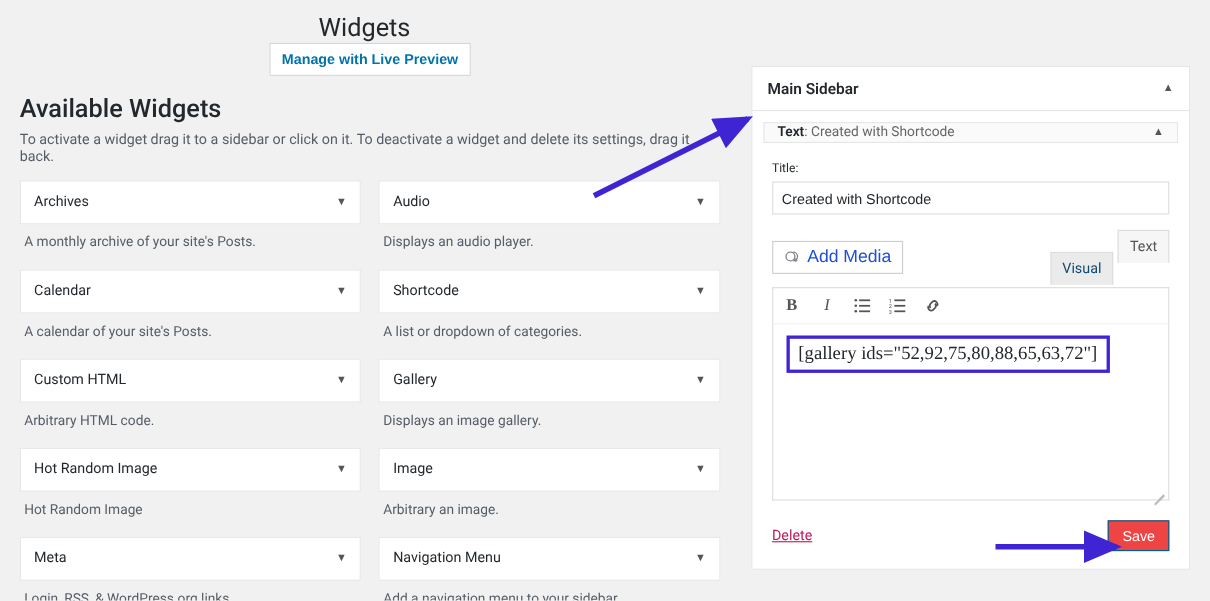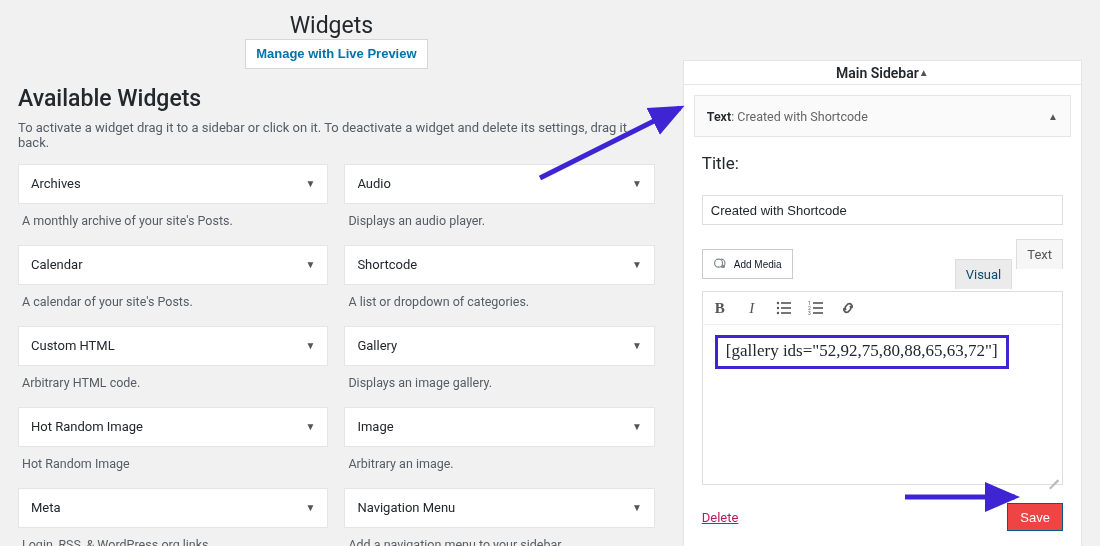--- a/index.html
+++ b/index.html
@@ -34,46 +34,46 @@
     background: #fff; border: 1px solid #e5e5e5; height: 40px;
     display: flex; align-items: center; justify-content: space-between;
     padding: 0 12px; font-size: 13px; font-weight: 400; color: #23282d; cursor: move;
   }
   .widget-head .caret { color: #555; font-size: 10px; }
   .widget-desc { font-size: 12.5px; color: #555d66; padding: 9px 4px 12px; }
 
   
   .sidebar-box { background: #fff; border: 1px solid #e5e5e5; }
   .sb-head {
-    height: 24px; display: flex; align-items: center; justify-content: center;
+    height: 40px; display: flex; align-items: center; justify-content: space-between;
     padding: 0 14px; font-size: 14px; font-weight: 600; color: #23282d; border-bottom: 1px solid #e5e5e5;
     cursor: pointer;
   }
   .sb-head .caret { color: #555; font-size: 10px; }
 
   .sb-widget-head {
     background: #fafafa; border: 1px solid #e6e6e6; margin: 10px;
-    height: 42px; display: flex; align-items: center; justify-content: space-between;
+    height: 19px; display: flex; align-items: center; justify-content: space-between;
     padding: 0 12px; font-size: 12.5px; font-weight: 600; cursor: pointer;
   }
   .sb-widget-head .muted { color: #666; font-weight: 400; }
   .sb-widget-head .caret { color: #555; font-size: 10px; }
 
   .sb-form { padding: 6px 18px 16px; }
   .form-row { margin-bottom: 14px; }
-  .field-label { font-size: 17px; color: #23282d; display: block; margin-bottom: 22px; }
+  .field-label { font-size: 11px; color: #23282d; display: block; margin-bottom: 6px; }
   .text-input {
     width: 100%; height: 30px; border: 1px solid #ddd; padding: 0 8px;
     font-size: 13px; color: #23282d; background: #fff;
   }
 
   .add-media-row { display: flex; align-items: center; justify-content: space-between; margin-bottom: 0; }
   .add-media-btn {
     background: #fff; border: 1px solid #ccc; height: 30px; padding: 0 10px;
-    display: flex; align-items: center; font-size: 10px; color: #0f172a; cursor: pointer;
+    display: flex; align-items: center; font-size: 16px; color: #1d4ed8; cursor: pointer;
   }
   .add-media-btn svg { margin-right: 5px; }
   .editor-tabs { display: flex; }
   .ed-tab {
     height: 30px; padding: 0 10px; border: 1px solid #ddd; background: #f6f6f6;
     font-size: 13px; color: #555; display: flex; align-items: center; cursor: pointer;
     border-bottom: none;
   }
   .ed-tab.active { background: #ebebeb; color: #0c4a6e; margin-top: 20px; }
   .ed-tab + .ed-tab { margin-left: 4px; }

